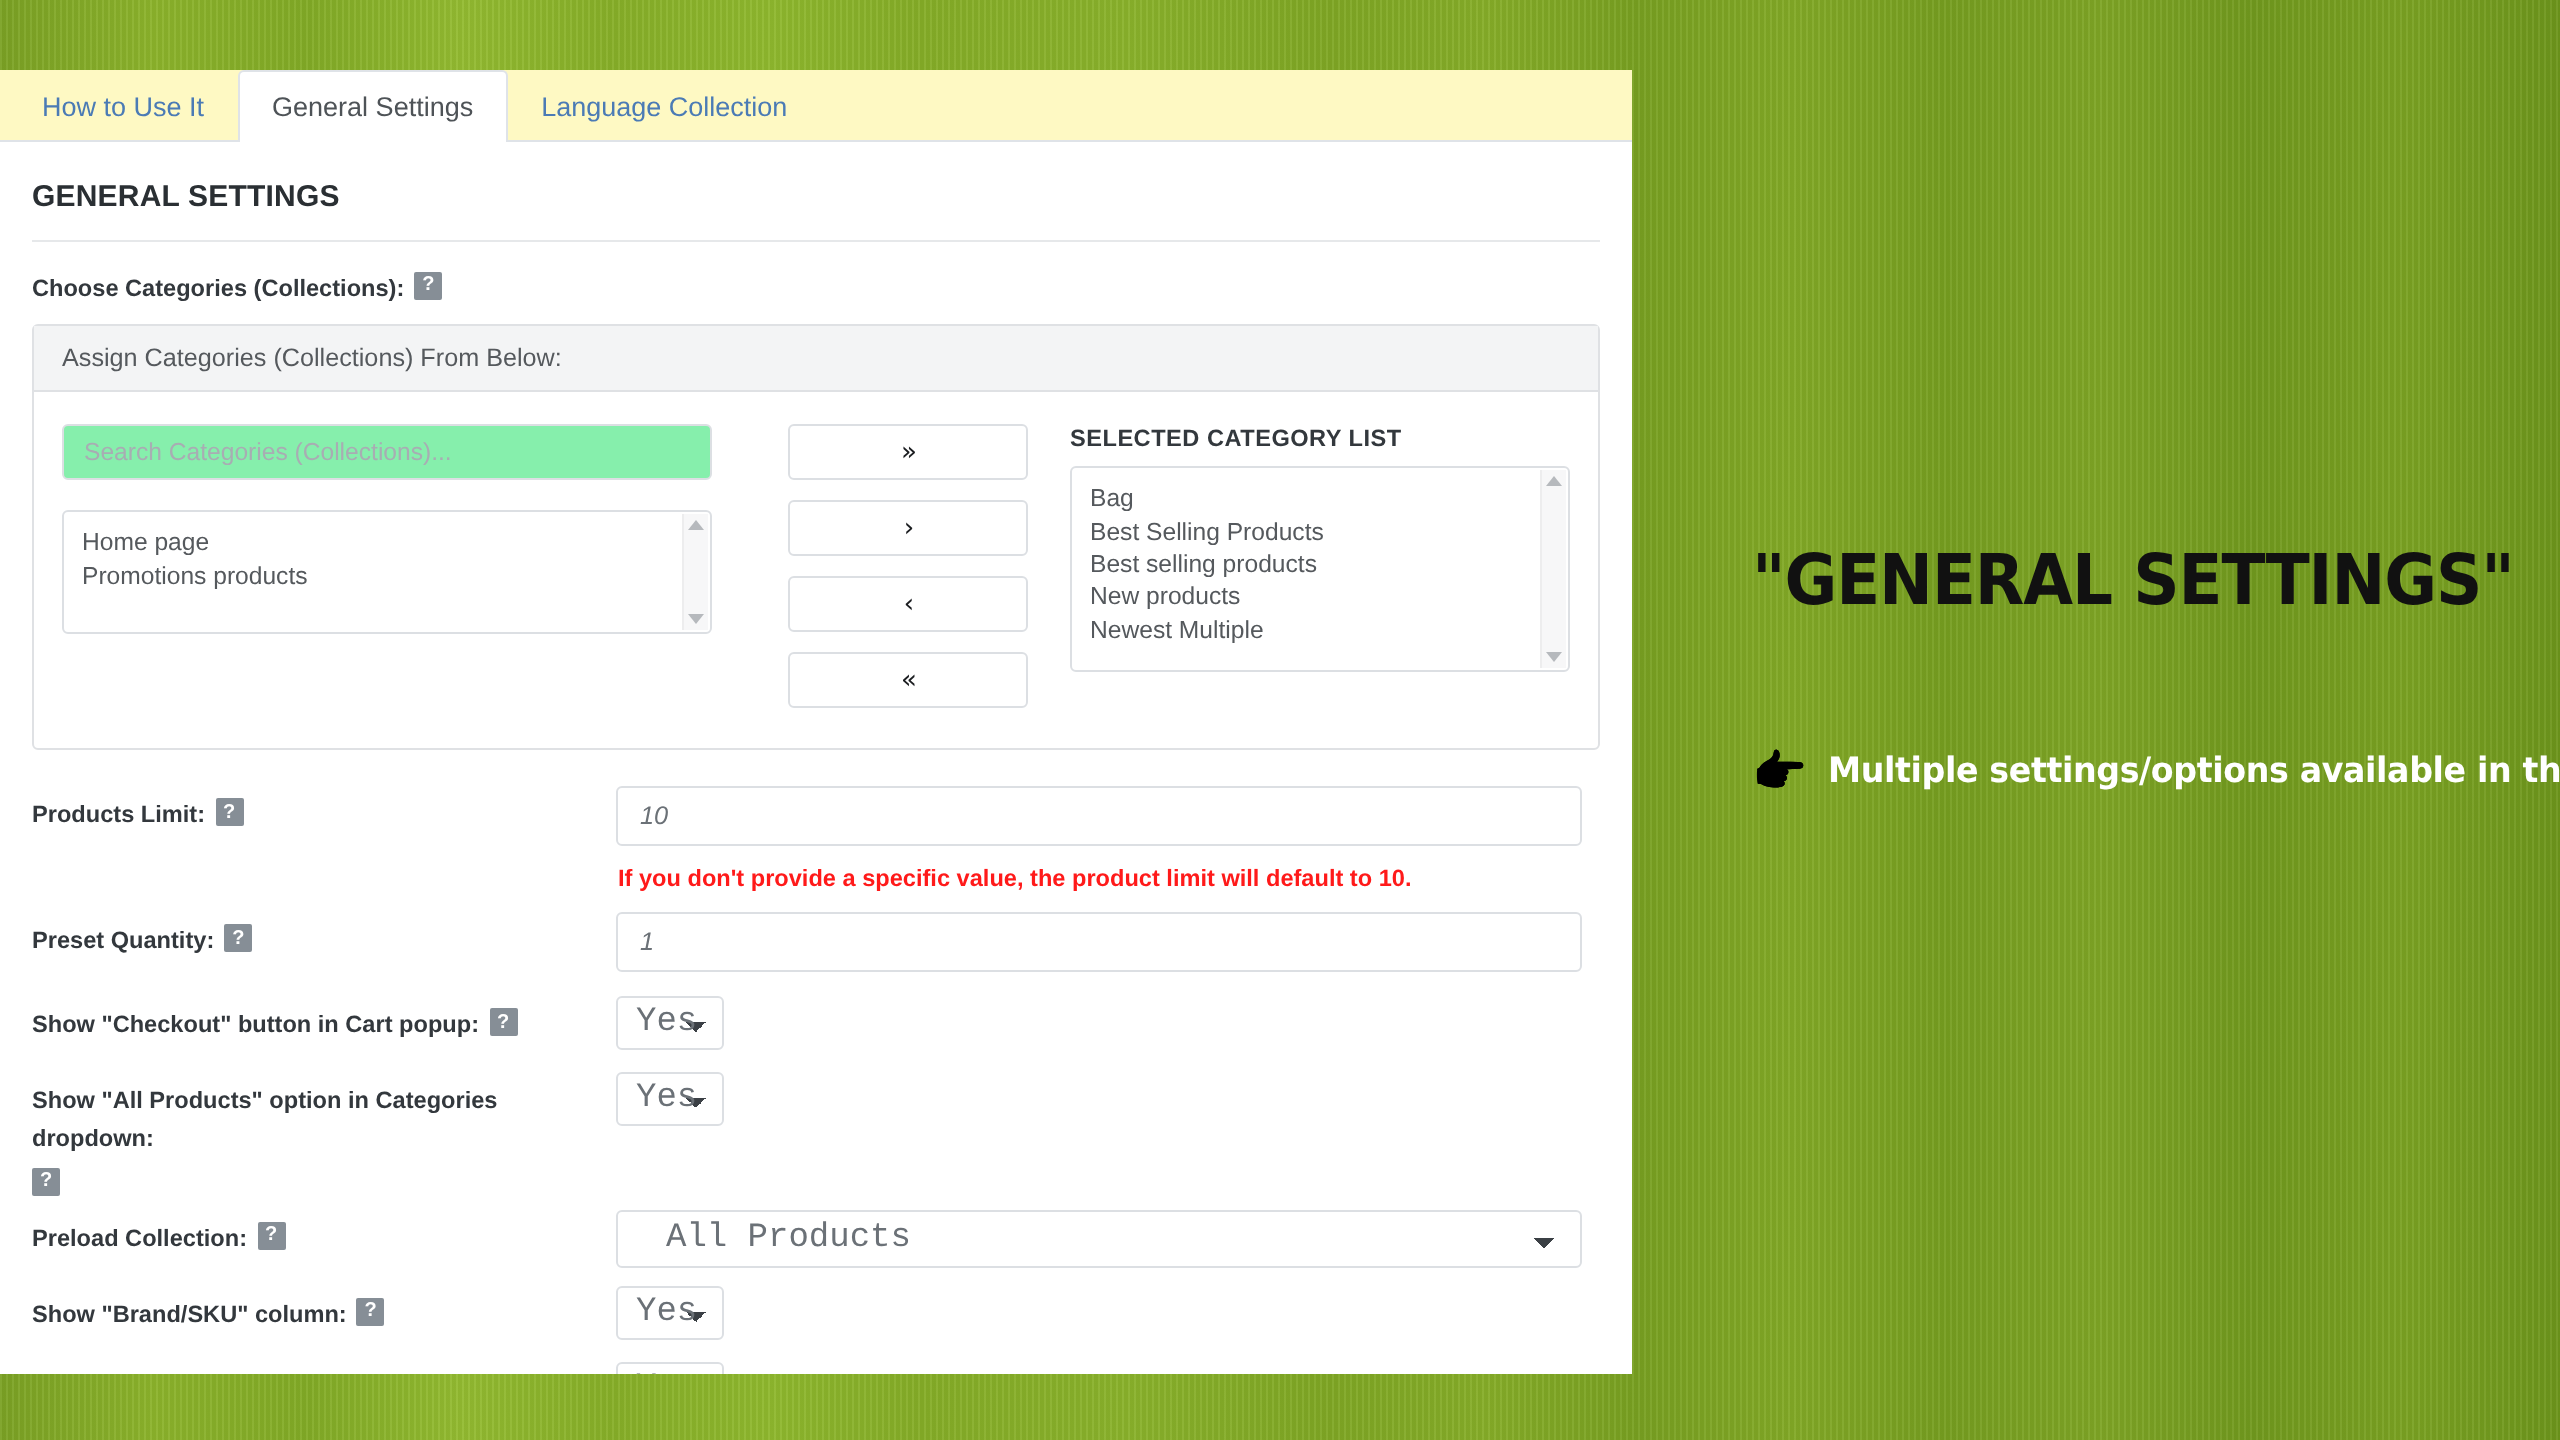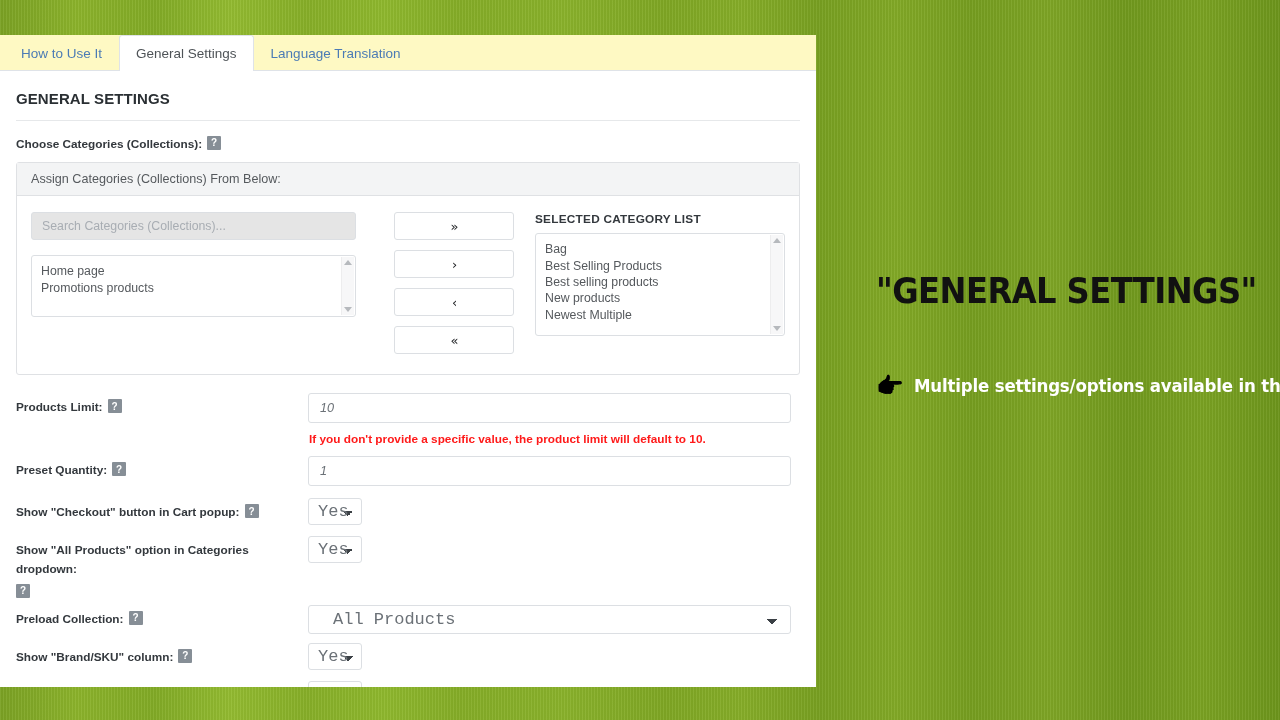--- a/index.html
+++ b/index.html
@@ -207,21 +207,21 @@
 
   .search-input {
     width: 100%;
     height: 28px;
     border: 1px solid #dcdfe3;
     border-radius: 3px;
     padding: 0 10px;
     font-size: 12.3px;
     color: #4a4f54;
     font-family: "Liberation Sans", sans-serif;
-    background: #e5e5e5;
+    background: #86efac;
     outline: none;
   }
   .search-input::placeholder { color: #a8adb3; }
 
   .listbox {
     margin-top: 15px;
     height: 62px;
     border: 1px solid #dcdfe3;
     border-radius: 3px;
     background: #fff;
@@ -358,21 +358,21 @@
       <span class="promo-hand">👉</span>
       <span class="promo-sub-text">Multiple settings/options available in the app.</span>
     </div>
   </div>
 
   <div class="app">
 
     <div class="tabbar">
       <div class="tab">How to Use It</div>
       <div class="tab active">General Settings</div>
-      <div class="tab">Language Translation</div>
+      <div class="tab">Language Collection</div>
     </div>
 
     <div class="content">
 
       <div class="page-title">GENERAL SETTINGS</div>
 
       <div class="field-label choose-label">
         <span>Choose Categories (Collections):</span>
         <span class="help">?</span>
       </div>

